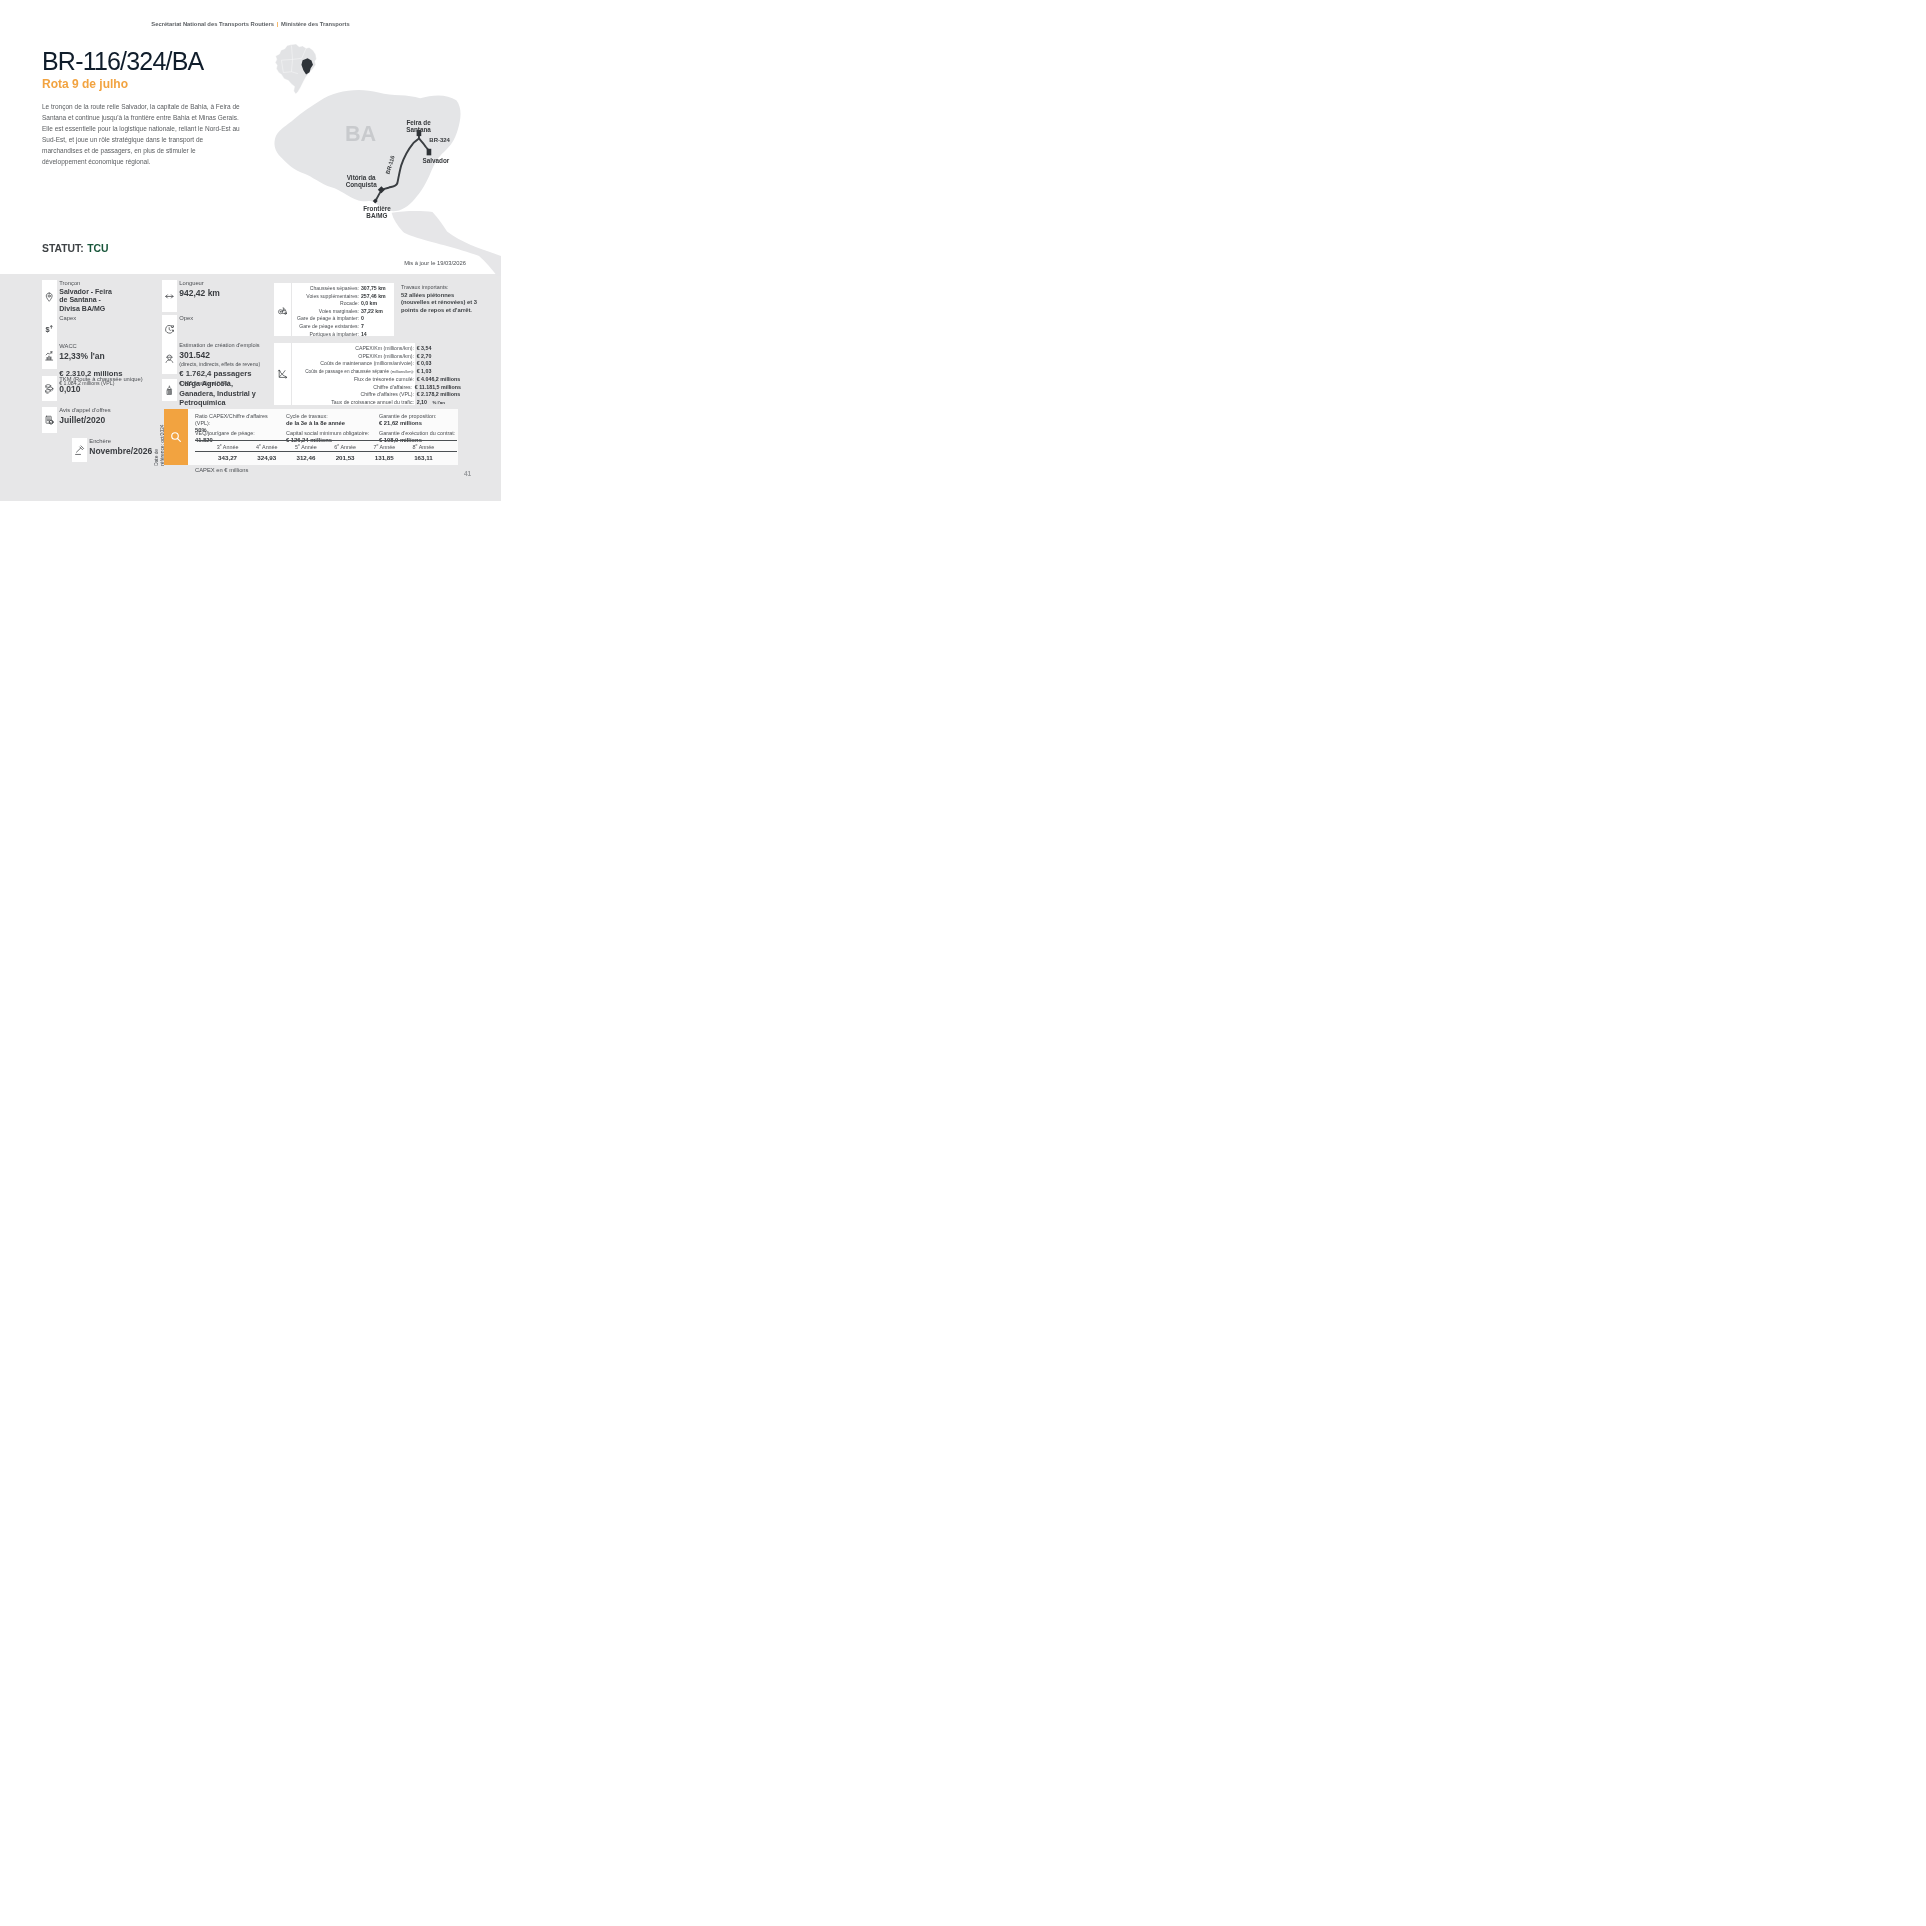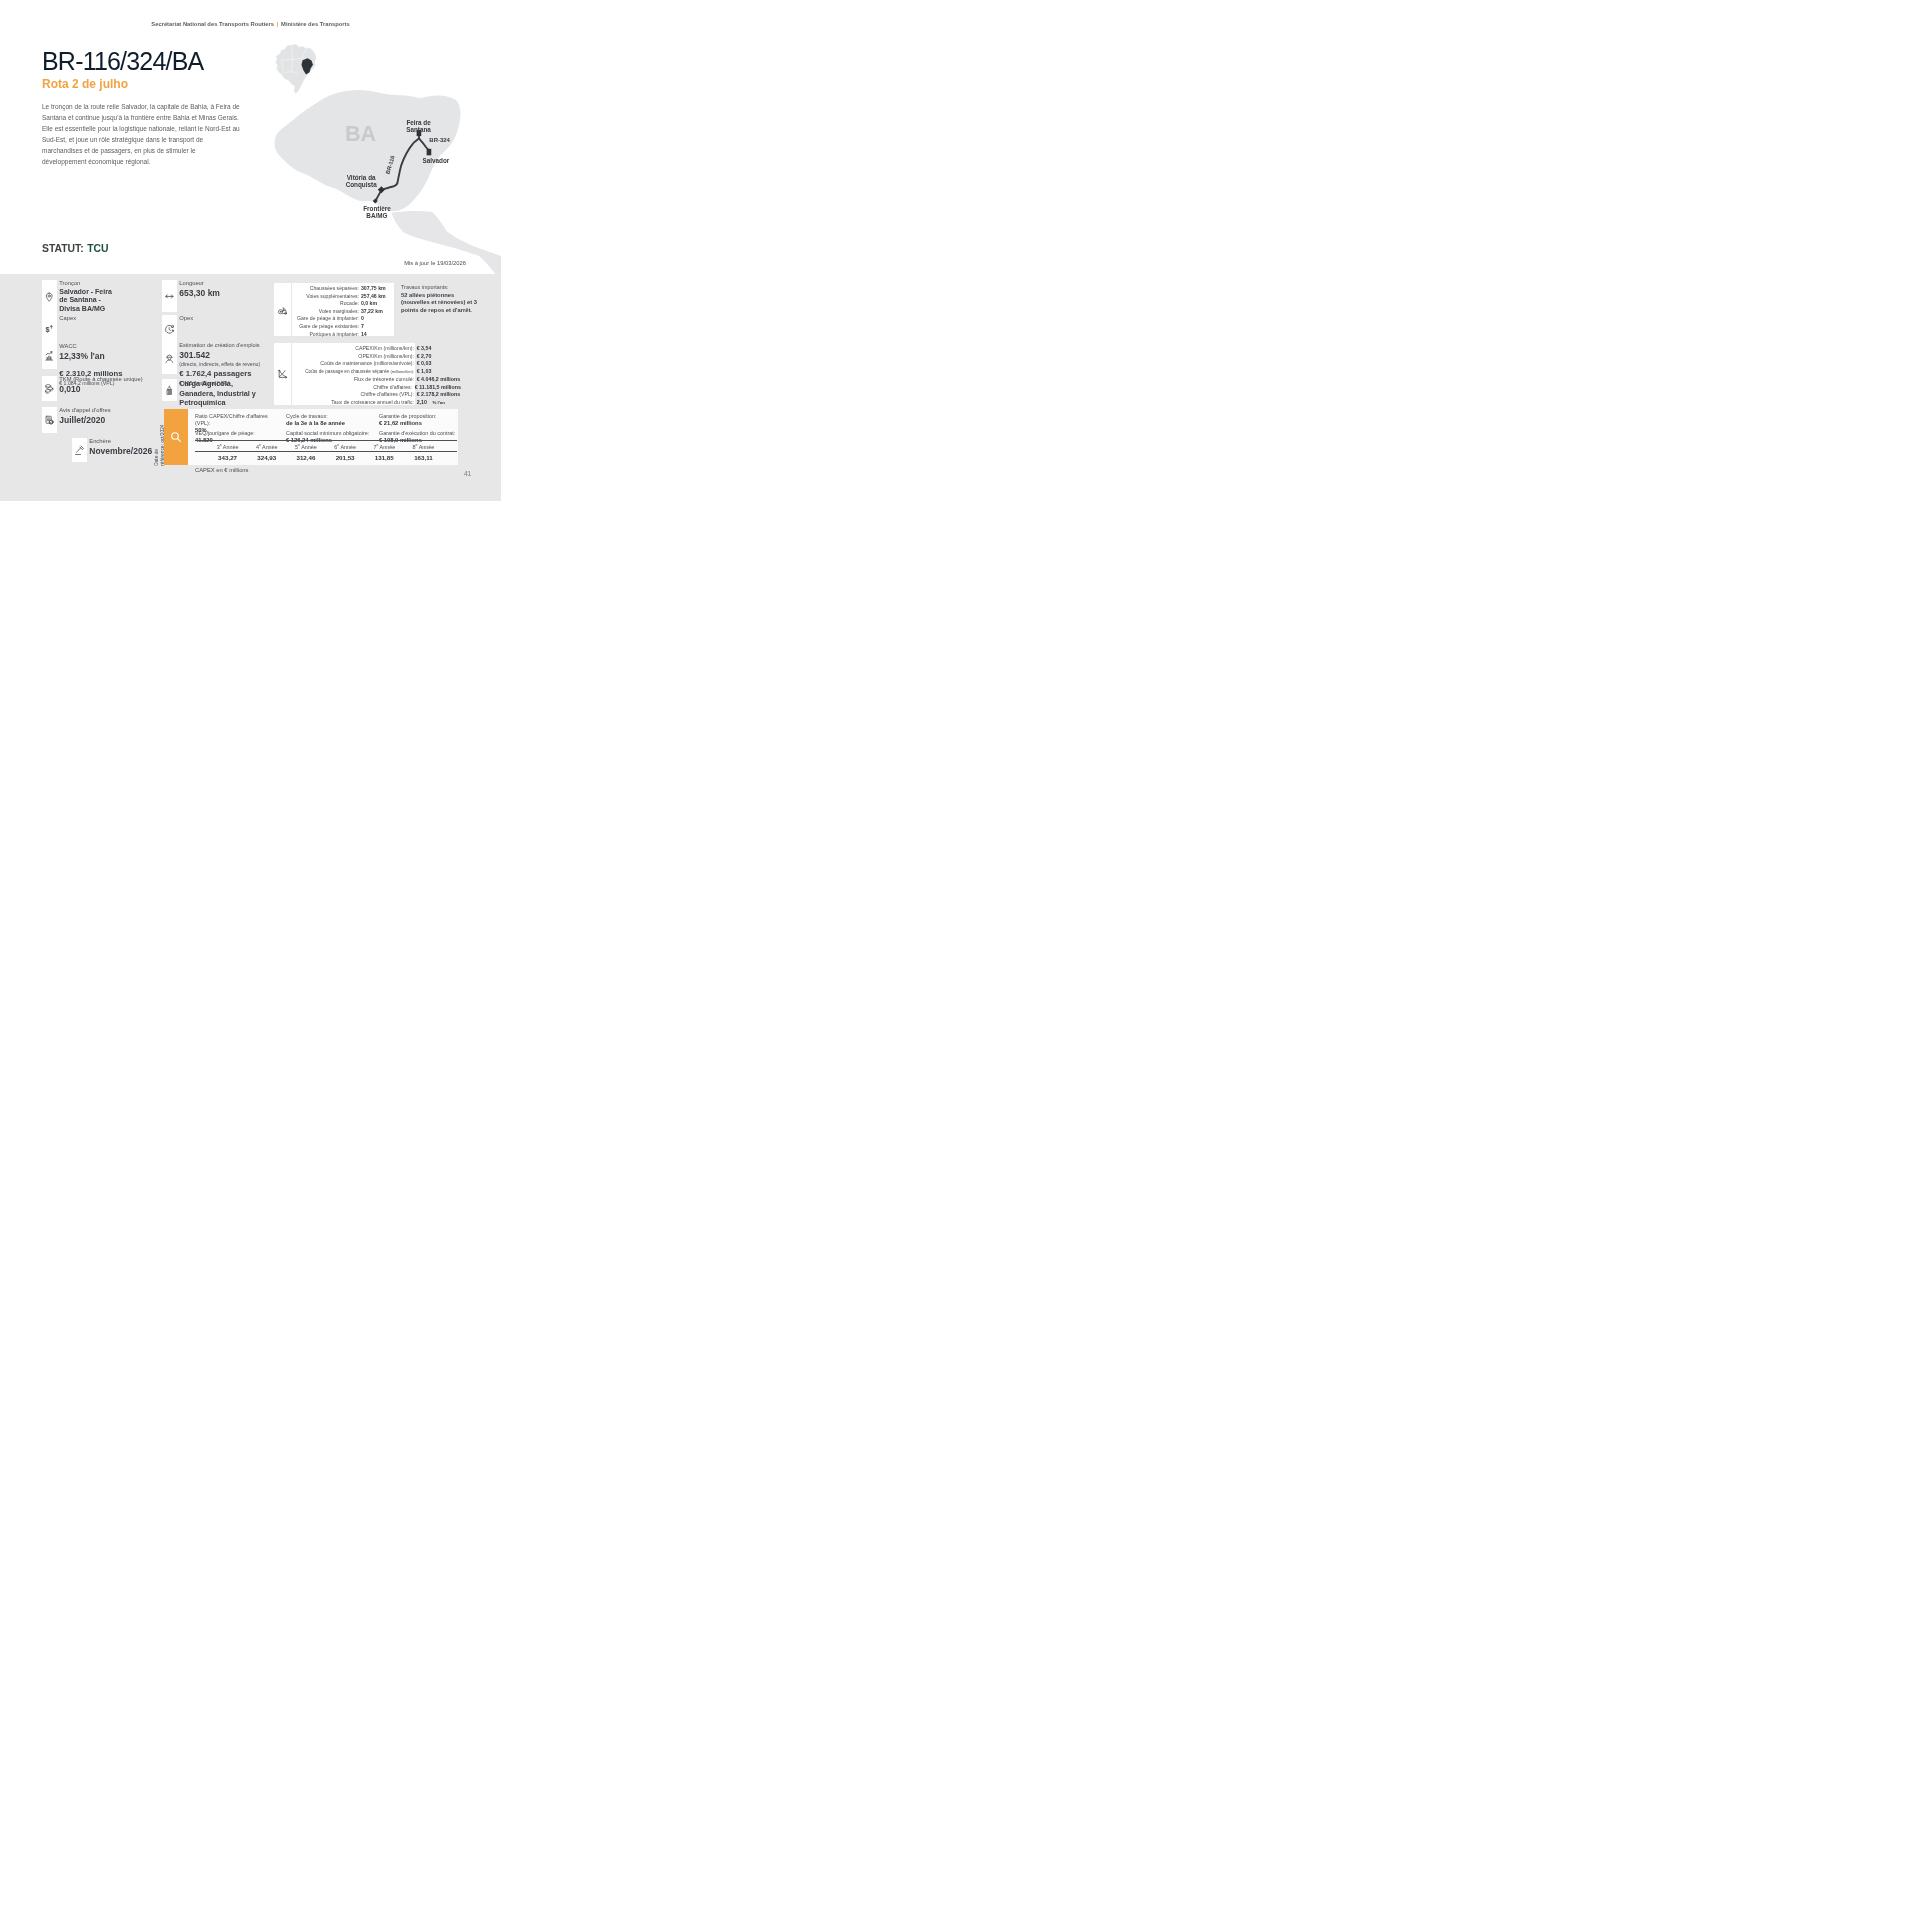--- a/index.html
+++ b/index.html
@@ -80,21 +80,21 @@
 </head>
 <body>
 
 <div class="page">
 
   <div class="header">
     <span>Secrétariat National des Transports Routiers</span><span class="sep">|</span><span>Ministère des Transports</span>
   </div>
 
   <div class="title">BR-116/324/BA</div>
-  <div class="subtitle">Rota 2 de julho</div>
+  <div class="subtitle">Rota 9 de julho</div>
   <div class="intro">Le tronçon de la route relie Salvador, la capitale de Bahia, à Feira de Santana et continue jusqu'à la frontière entre Bahia et Minas Gerais. Elle est essentielle pour la logistique nationale, reliant le Nord-Est au Sud-Est, et joue un rôle stratégique dans le transport de marchandises et de passagers, en plus de stimuler le développement économique régional.</div>
 
   <div class="status">
     <span>STATUT:</span><span class="tcu">TCU</span>
   </div>
   <div class="updated">Mis à jour le 19/03/2026</div>
 
   <div class="gray-main"></div>
 
   <svg class="abs" style="left:266px;top:37px" width="235" height="239" viewBox="0 0 610 620">
@@ -227,21 +227,21 @@
   <div class="card" style="left:162px;top:280px;">
     <div class="icon-box" style="height:32px">
       <svg width="10.8" height="10.8" viewBox="0 0 24 24" fill="none" stroke="#44474a" stroke-width="1.8" stroke-linecap="round" stroke-linejoin="round">
         <path d="M4 12h16"></path>
           <path d="M7.5 8.5L4 12l3.5 3.5"></path>
           <path d="M16.5 8.5L20 12l-3.5 3.5"></path>
       </svg>
     </div>
     <div class="card-text">
       <div class="card-label">Longueur</div>
-      <div class="card-value v22">653,30 km</div>
+      <div class="card-value v22">942,42 km</div>
     </div>
   </div>
 
   <div class="card" style="left:162px;top:315px;">
     <div class="icon-box" style="height:28.5px">
       <svg width="10.8" height="10.8" viewBox="0 0 24 24" fill="none" stroke="#44474a" stroke-width="1.7" stroke-linecap="round" stroke-linejoin="round">
         <path d="M14.5 3.6A8.5 8.5 0 1 0 20.4 14"></path>
         <path d="M20.4 14l-2.5-.4 M20.4 14l.5 2.5"></path>
         <path d="M11.5 8v4.4l2.8 1.7"></path>
         <circle cx="18.6" cy="5.4" r="3.3" fill="#44474a" stroke="none"></circle>

